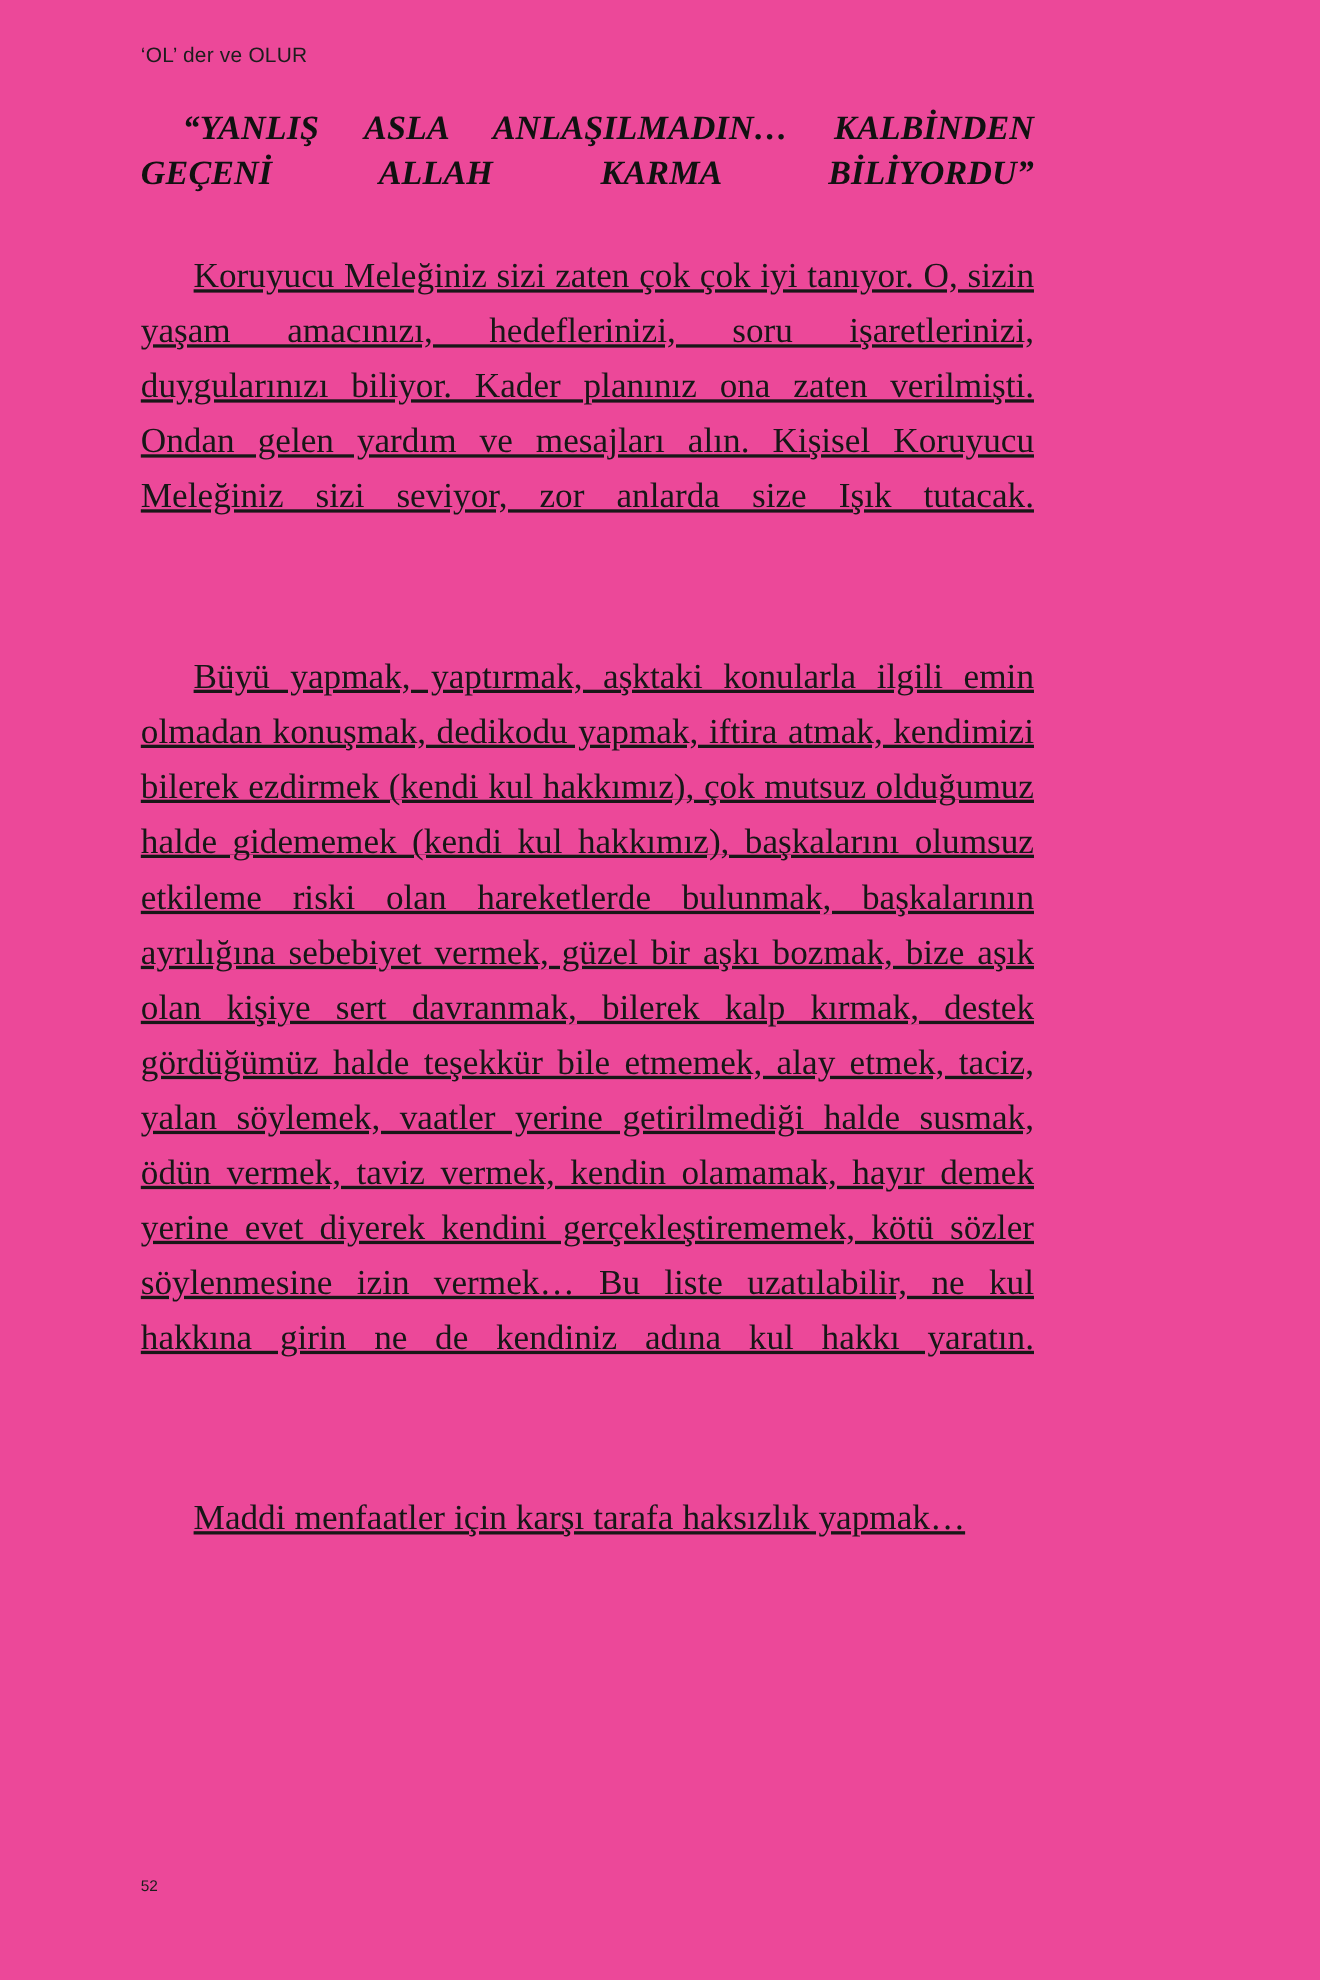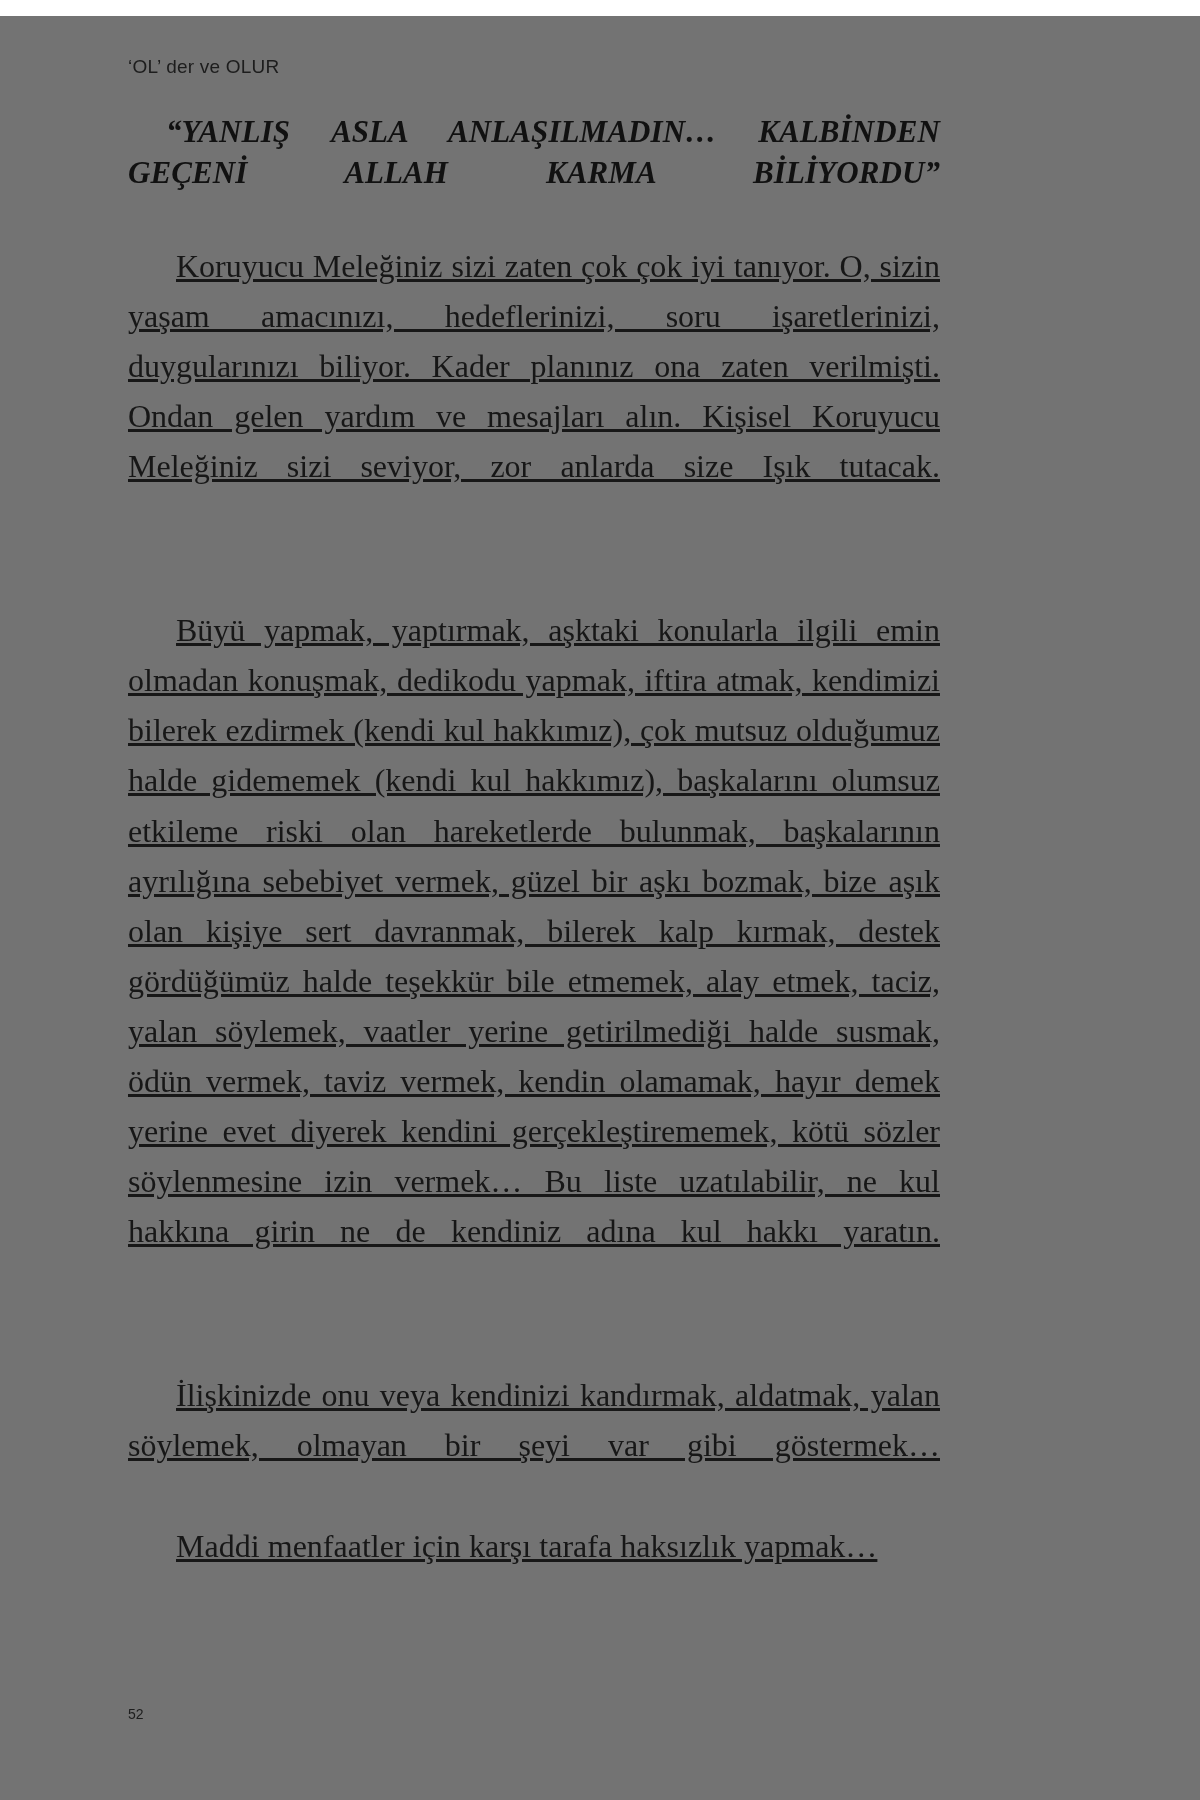--- a/index.html
+++ b/index.html
@@ -12,22 +12,21 @@
     height: 1800px;
     position: relative;
     font-family: "Liberation Serif", serif;
     color: #1a1a1a;
     overflow: hidden;
   }
 
   .page {
     position: absolute;
     inset: 0;
-    background: #737373;
-    margin-top: 16px;
+    background: #ec4899;
   }
 
   
   .running-header {
     position: absolute;
     left: 128px;
     top: 40px;
     font-family: "Liberation Sans", sans-serif;
     font-size: 19px;
     letter-spacing: 0.2px;
@@ -135,21 +134,20 @@
 
     <div class="gap-xs"></div>
 
     <p class="body-text">Büyü yapmak, yaptırmak, aşktaki konularla ilgili emin olmadan konuşmak, dedikodu yapmak, iftira atmak, kendimizi bilerek ezdirmek (kendi kul hakkımız), çok mutsuz olduğumuz halde gidememek (kendi kul hakkımız), başkalarını olumsuz etkileme riski olan hareketlerde bulunmak, başkalarının ayrılığına sebebiyet vermek, güzel bir aşkı bozmak, bize aşık olan kişiye sert davranmak, bilerek kalp kırmak, destek gördüğümüz halde teşekkür bile etmemek, alay etmek, taciz, yalan söylemek, vaatler yerine getirilmediği halde susmak, ödün vermek, taviz vermek, kendin olamamak, hayır demek yerine evet diyerek kendini gerçekleştirememek, kötü sözler söylenmesine izin vermek… Bu liste uzatılabilir, ne kul hakkına girin ne de kendiniz adına kul hakkı yaratın.</p>
 
     <div class="gap-lg"></div>
 
 
     <div class="gap-xs"></div>
 
-    <p class="body-text">İlişkinizde onu veya kendinizi kandırmak, aldatmak, yalan söylemek, olmayan bir şeyi var gibi göstermek…</p>
 
     <p class="body-text last">Maddi menfaatler için karşı tarafa haksızlık yapmak…</p>
 
   </div>
 
   <div class="page-number">52</div>
 
 </div>
 
 </body></html>

